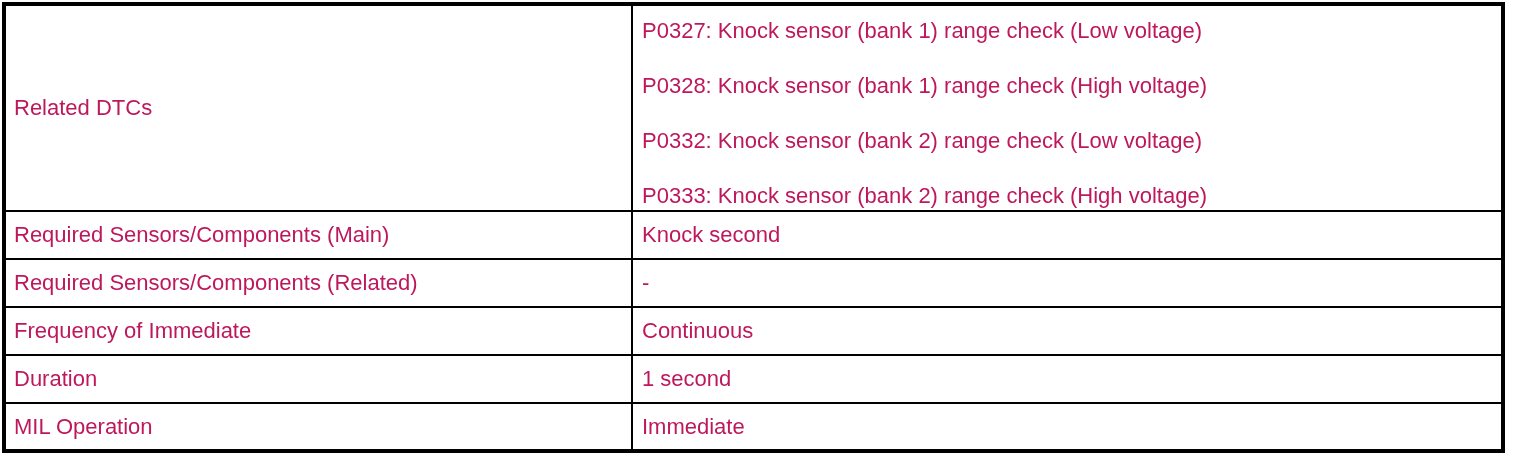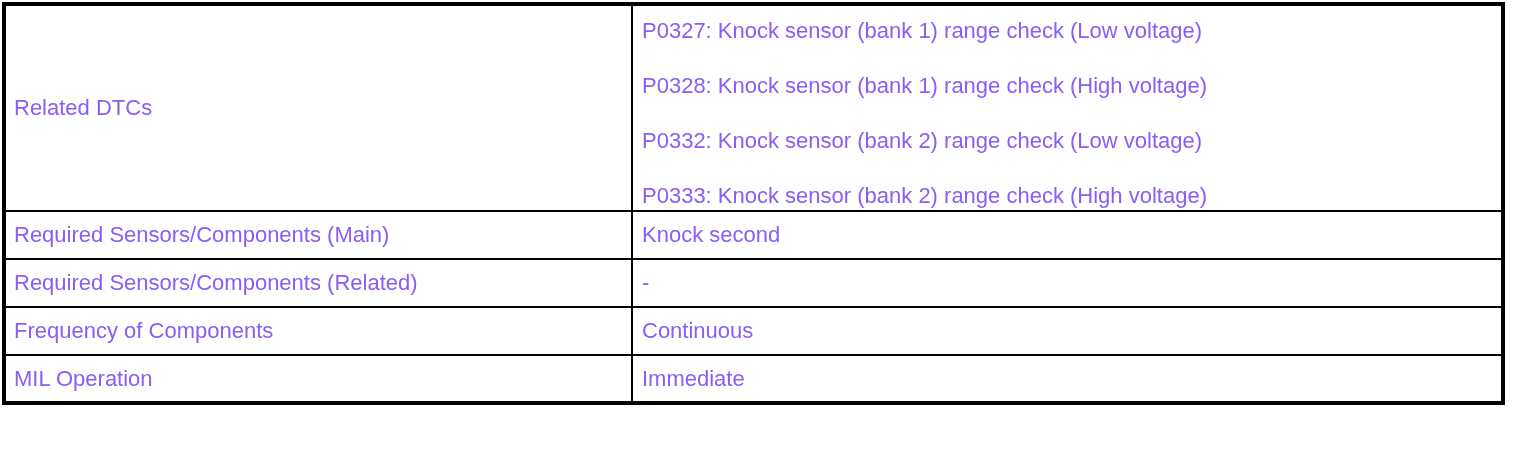--- a/index.html
+++ b/index.html
@@ -30,21 +30,21 @@
     border-collapse: collapse;
     table-layout: fixed;
     border: 4px solid #000000;
     background: #ffffff;
   }
   col.col-label { width: 628px; }
   td {
     border: 2px solid #000000;
     font-size: 22px;
     line-height: 24px;
-    color: #8b5cf6;
+    color: #be185d;
     vertical-align: middle;
     overflow: hidden;
   }
   td.label-cell {
     padding: 2px 6px 2px 8px;
   }
   td.value-cell {
     padding: 2px 6px 2px 9px;
   }
   tr.row-dtcs { height: 207px; }
@@ -83,24 +83,28 @@
         <td class="label-cell">Required Sensors/Components (Main)</td>
         <td class="value-cell">Knock second</td>
       </tr>
 
       <tr class="row-std">
         <td class="label-cell">Required Sensors/Components (Related)</td>
         <td class="value-cell">-</td>
       </tr>
 
       <tr class="row-std">
-        <td class="label-cell">Frequency of Components</td>
+        <td class="label-cell">Frequency of Immediate</td>
         <td class="value-cell">Continuous</td>
       </tr>
 
+      <tr class="row-std">
+        <td class="label-cell">Duration</td>
+        <td class="value-cell">1 second</td>
+      </tr>
 
       <tr class="row-std">
         <td class="label-cell">MIL Operation</td>
         <td class="value-cell">Immediate</td>
       </tr>
 
     </tbody>
   </table>
 </div>
 

